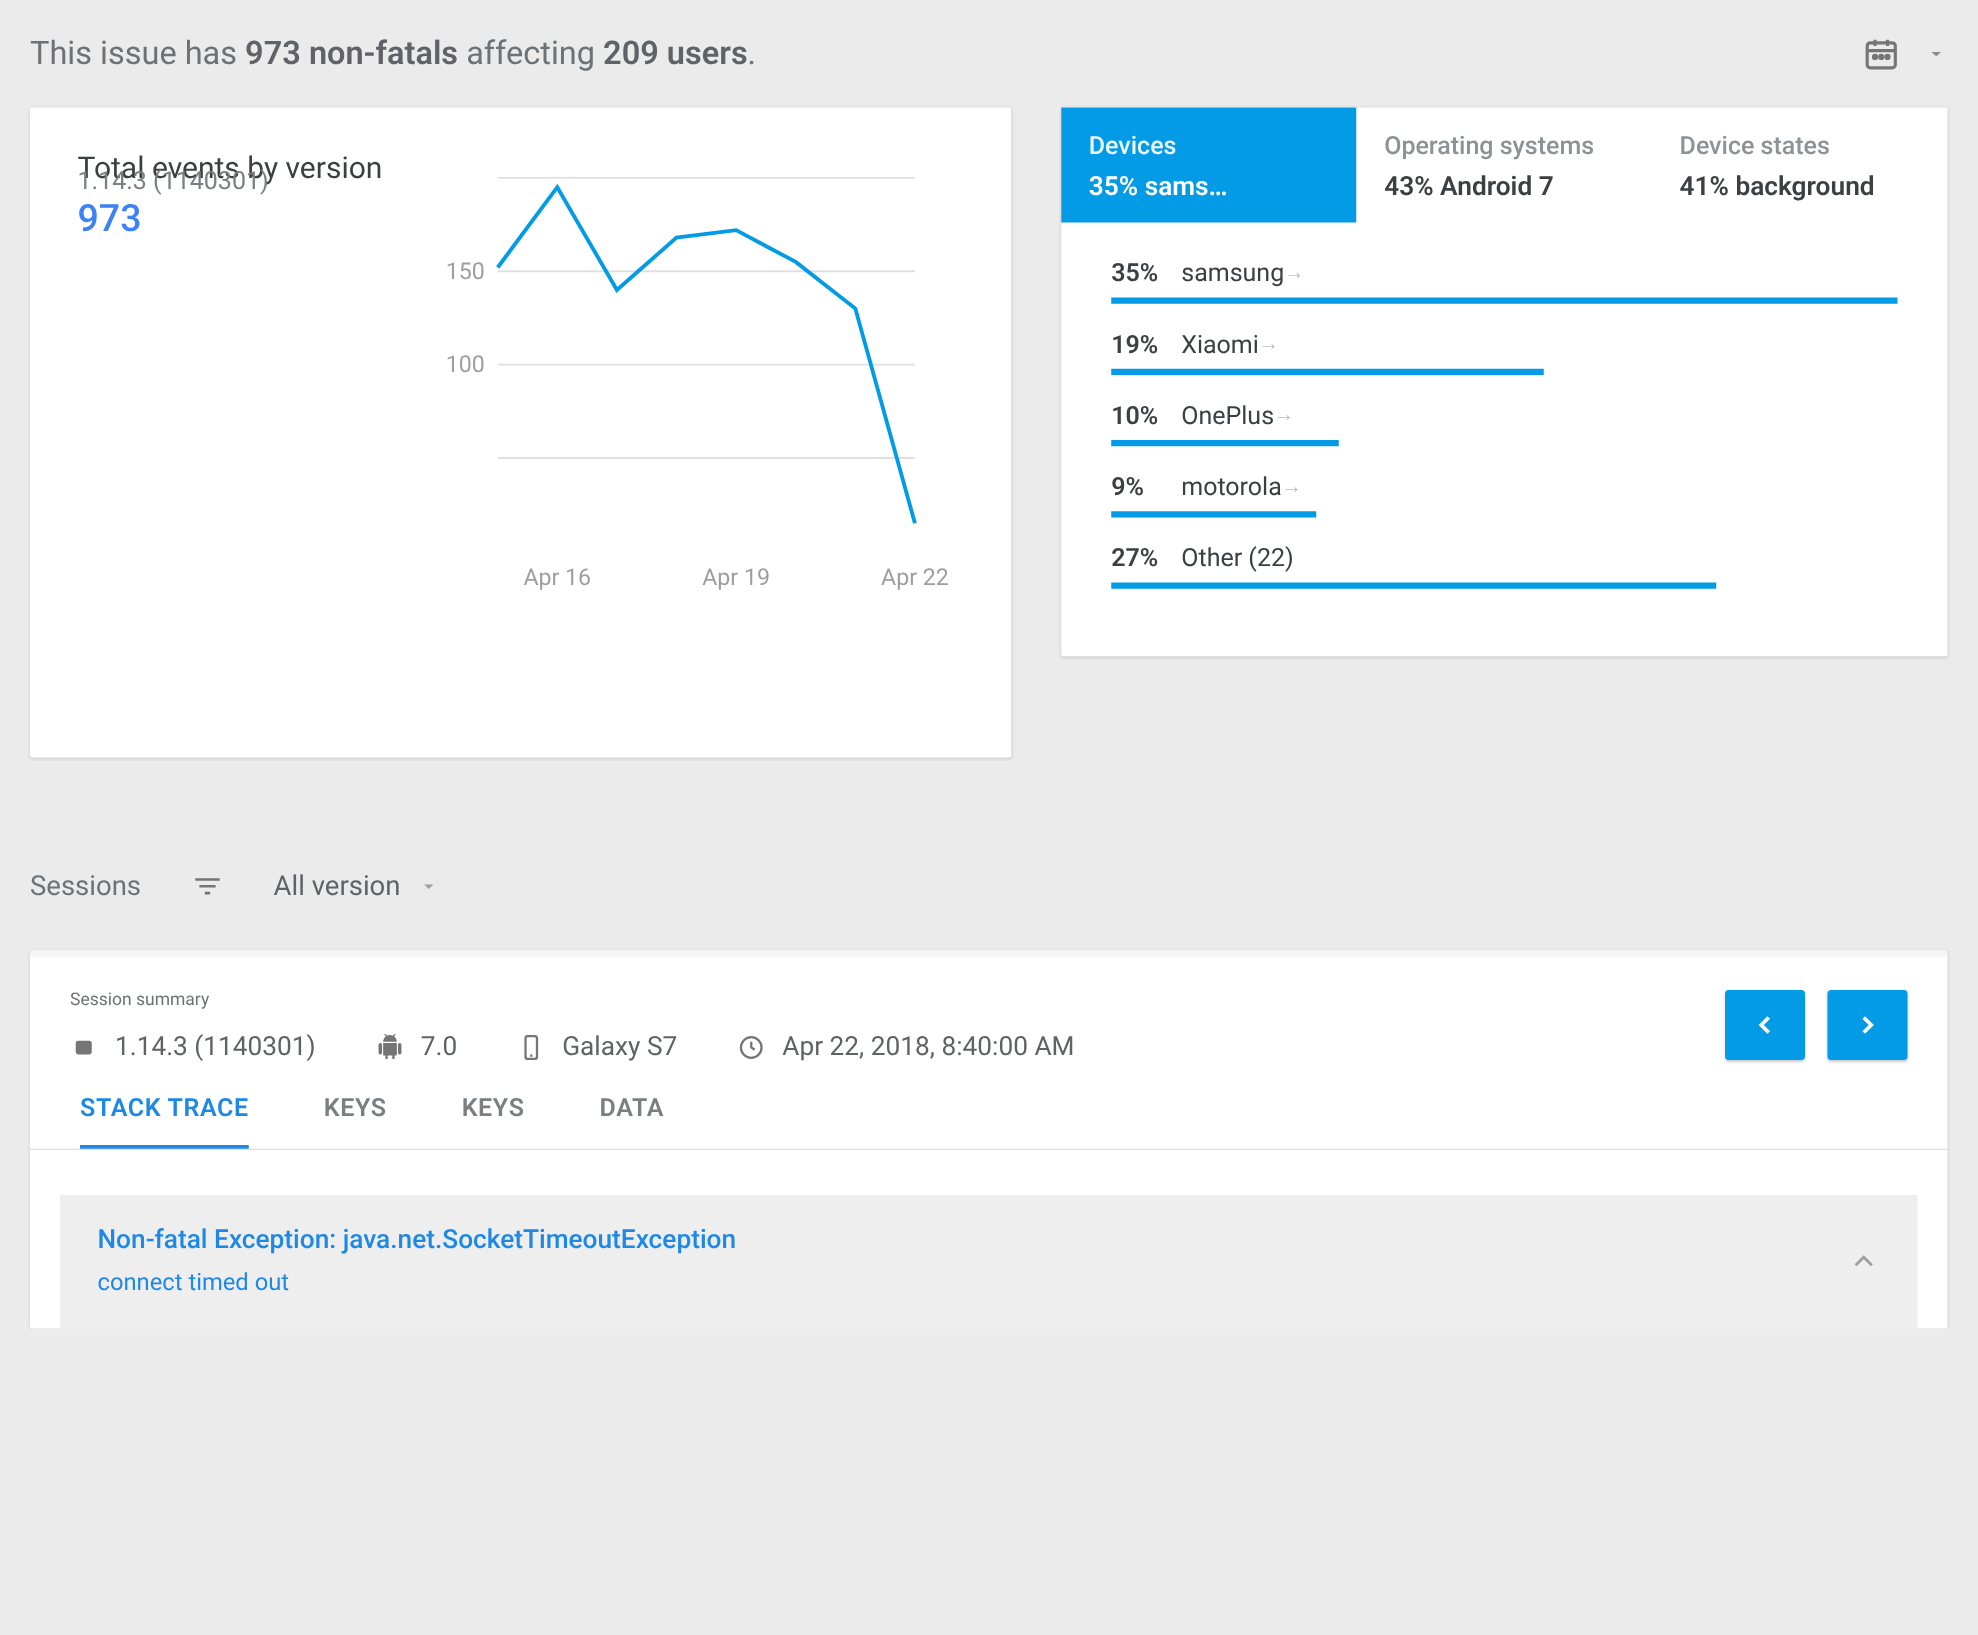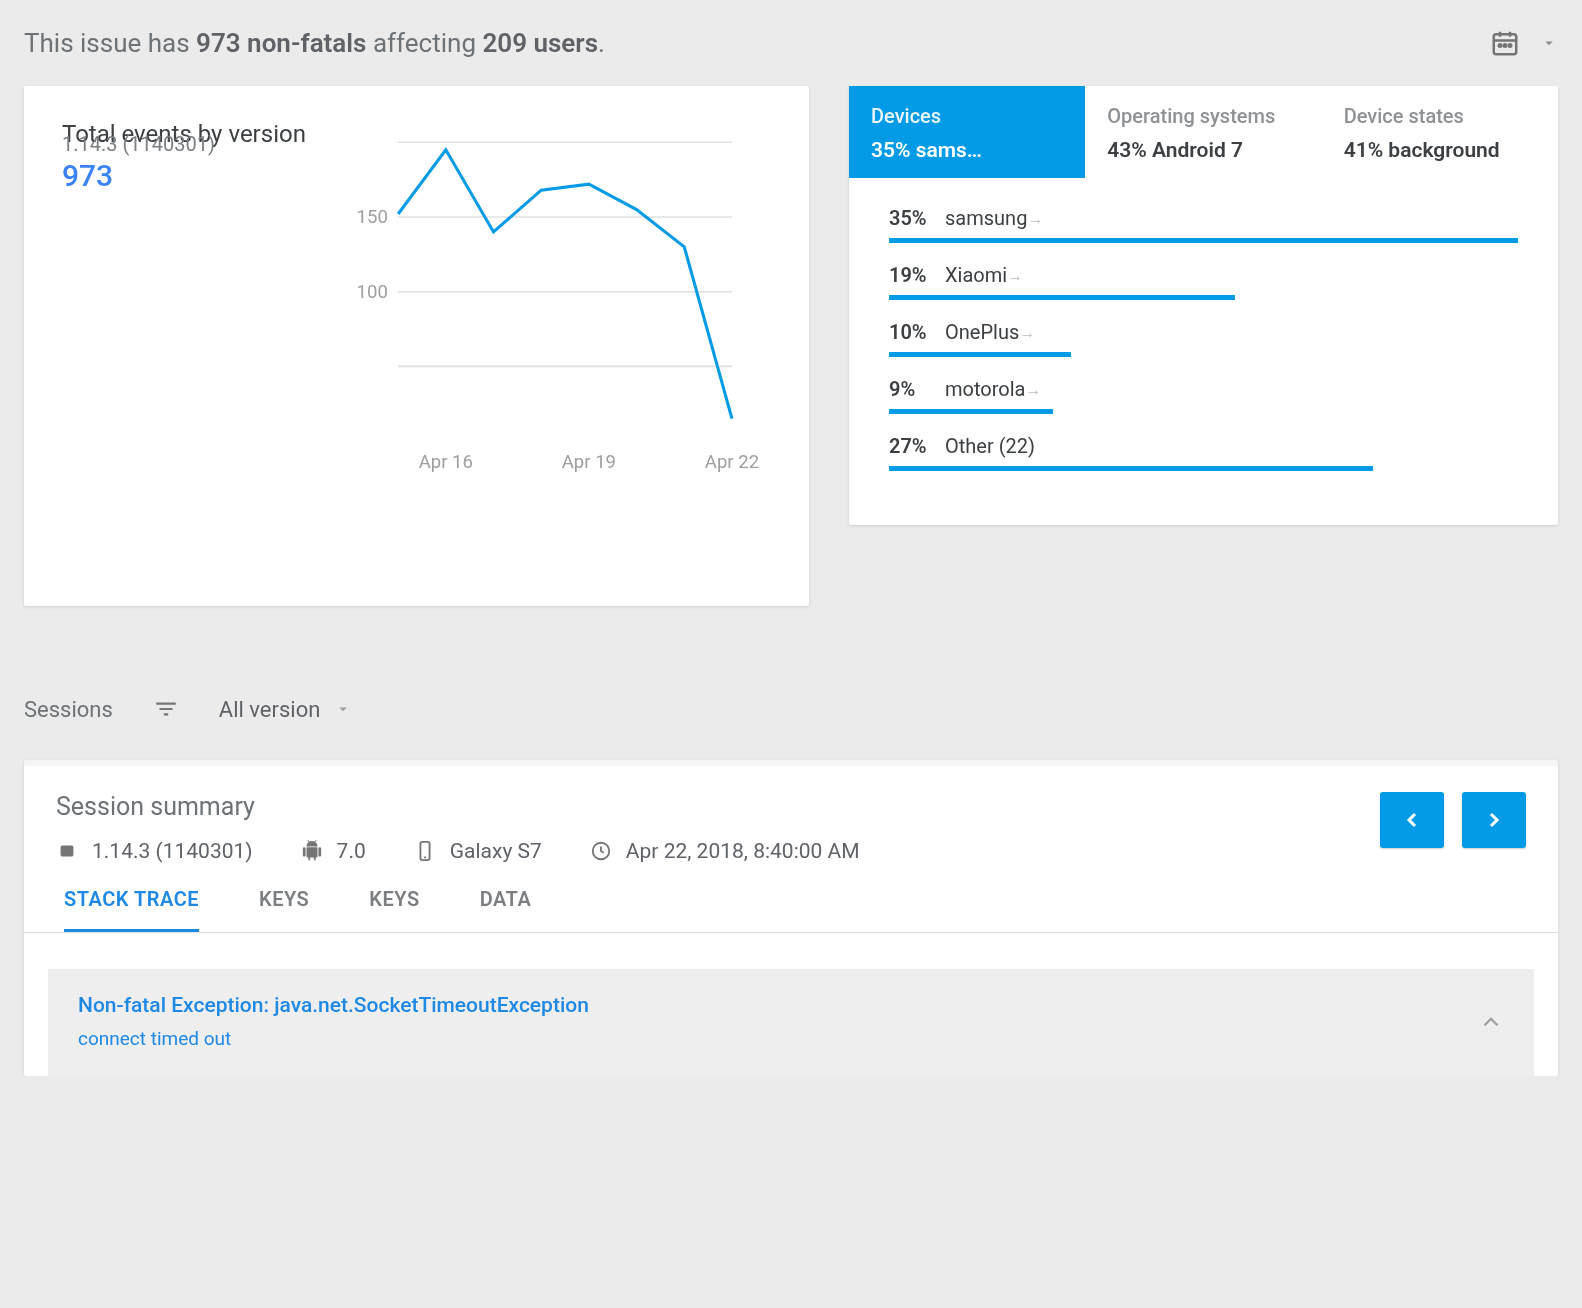--- a/index.html
+++ b/index.html
@@ -95,21 +95,21 @@
 
   
   .session-card {
     margin-top: 38px;
     background:#fff;
     border-radius:2px;
     box-shadow: 0 1px 3px rgba(0,0,0,.12);
     border-top: 6px solid #f5f5f5;
   }
   .ss-top { padding: 26px 32px 0 32px; display:flex; justify-content:space-between; align-items:flex-start; }
-  .ss-title { font-size:25px; color:#6d7276; margin-bottom:18px;}
+  .ss-title { font-size:14px; color:#6d7276; margin-bottom:18px;}
   .ss-meta { display:flex; gap:48px; align-items:center; font-size:21px; color:#5f6368;}
   .ss-meta .meta-item { display:flex; align-items:center; gap:14px;}
   .meta-icon { color:#757575; display:inline-flex; }
 
   .nav-btns { display:flex; gap:18px; }
   .nav-btn {
     width:64px; height:56px; background:#039be5; color:#fff;
     display:flex; align-items:center; justify-content:center;
     border-radius:3px; cursor:pointer;
     box-shadow: 0 1px 2px rgba(0,0,0,.2);

